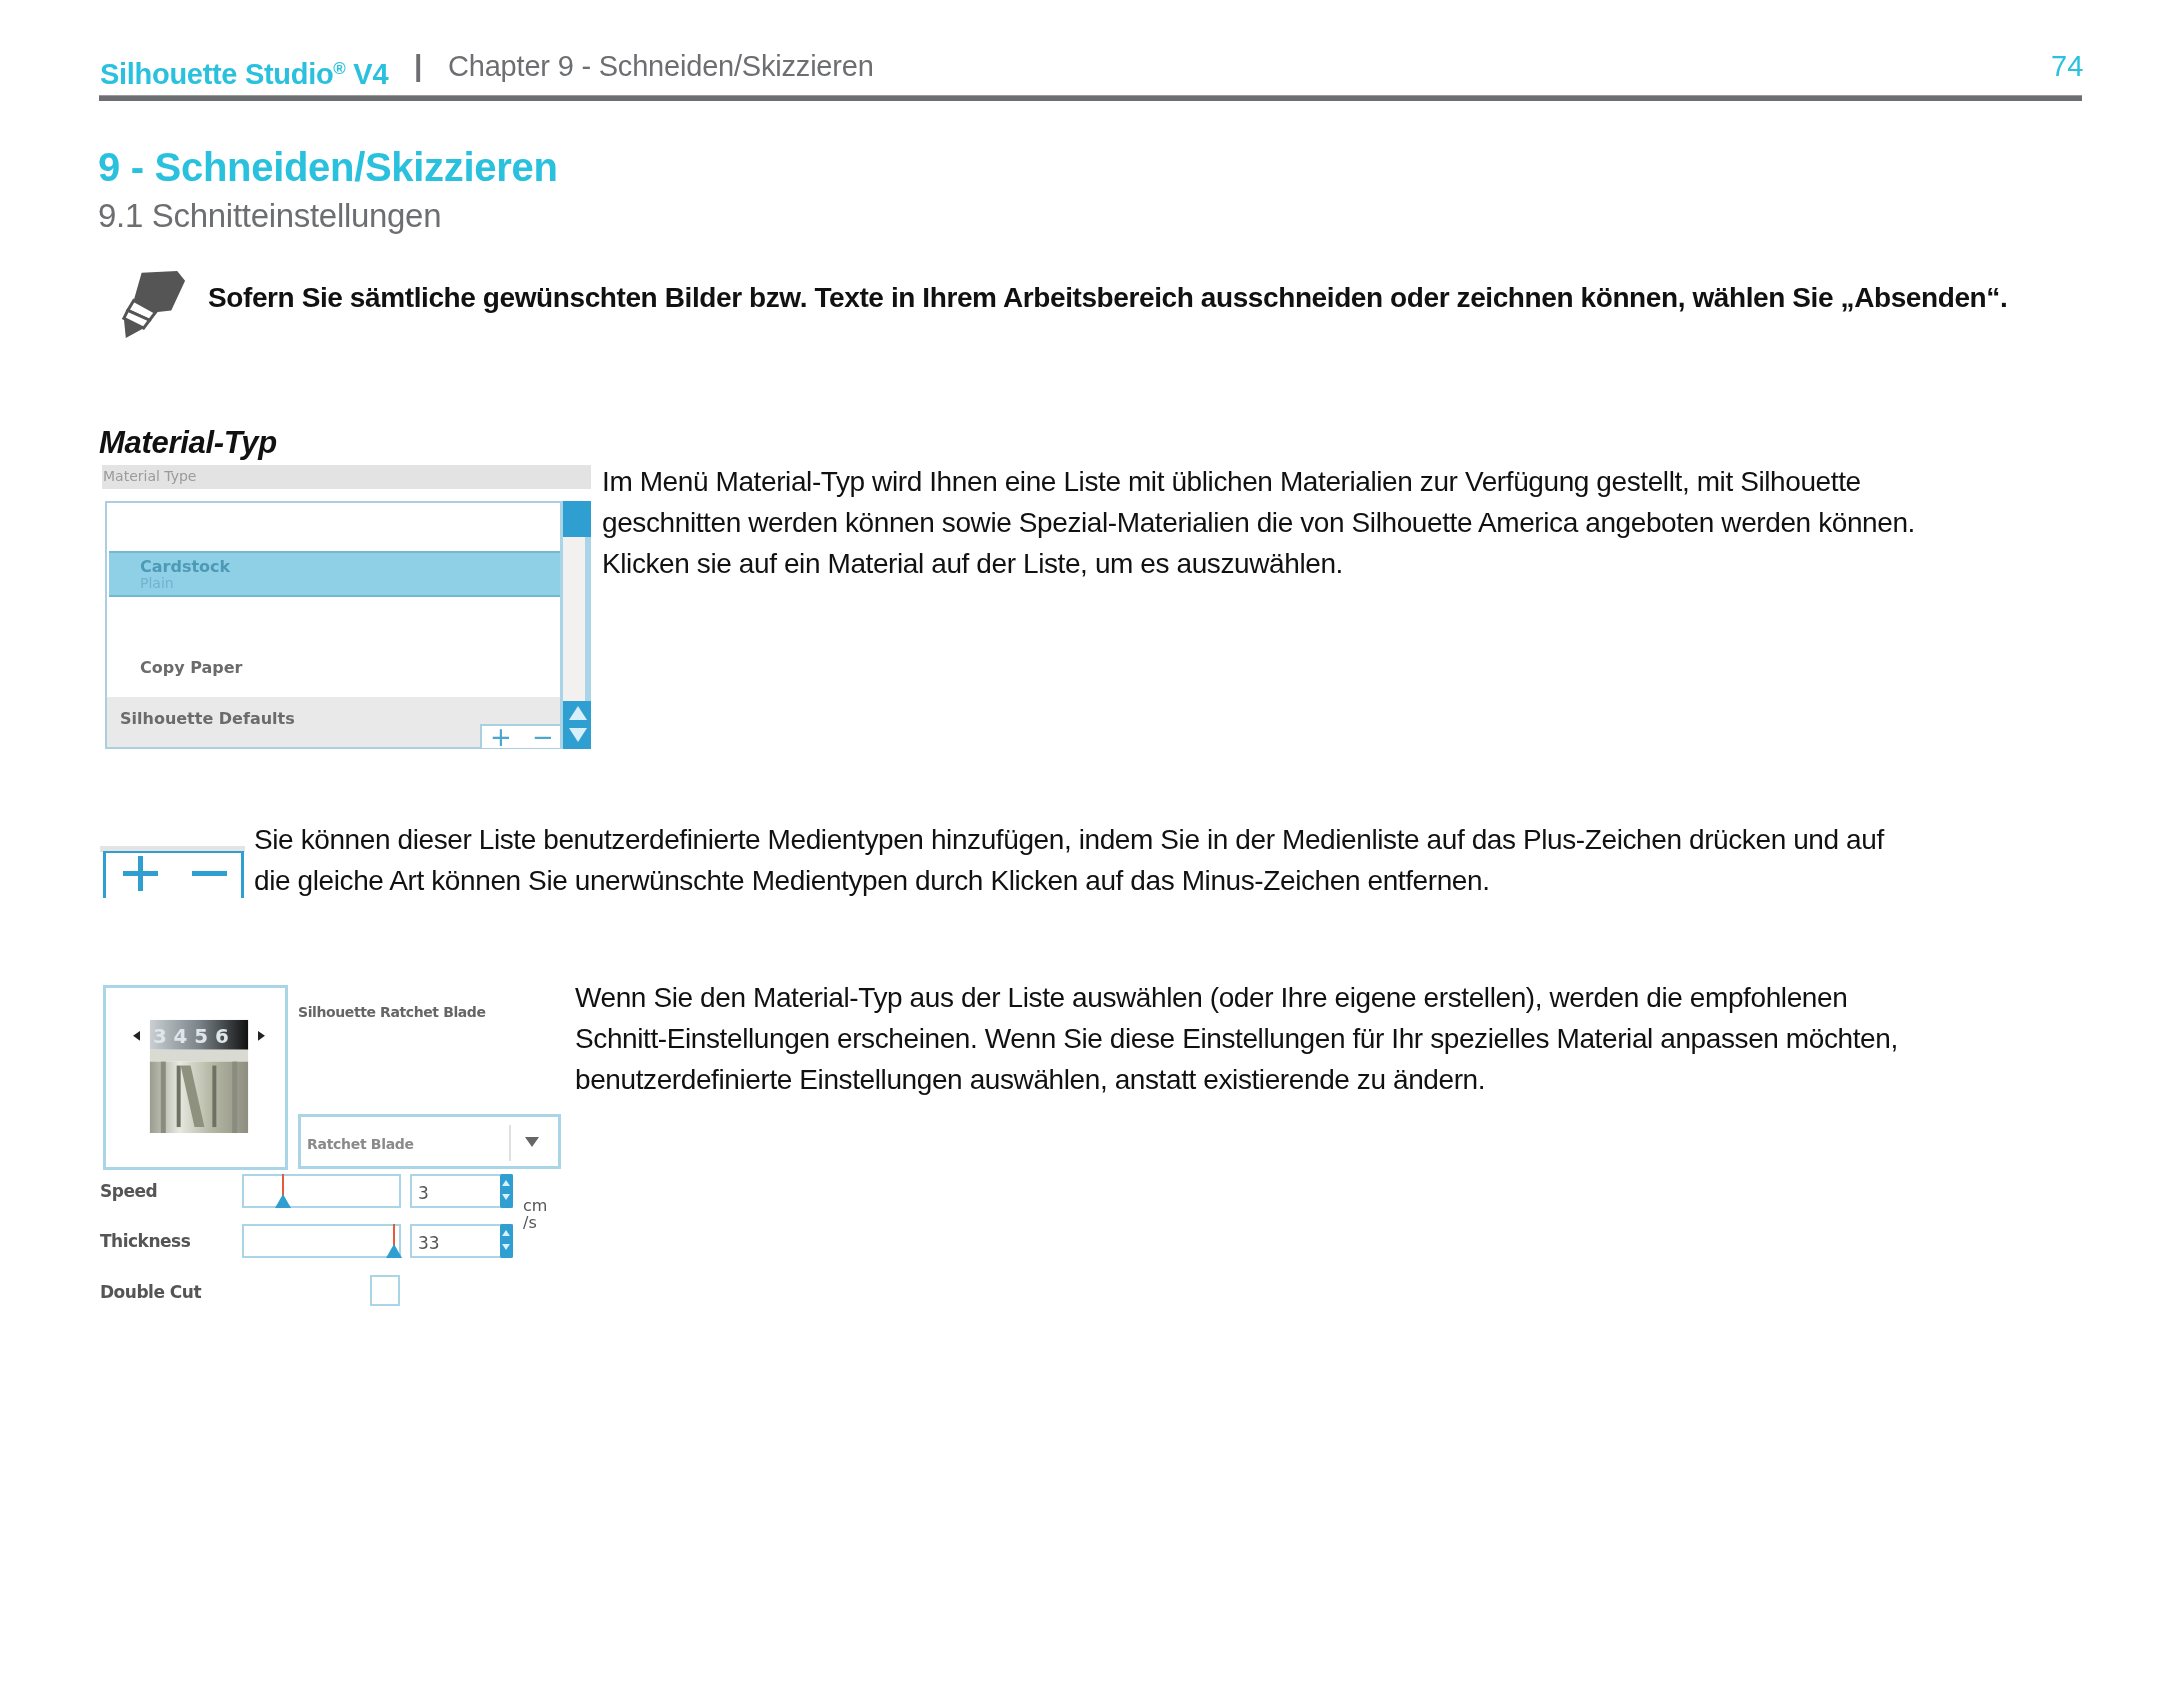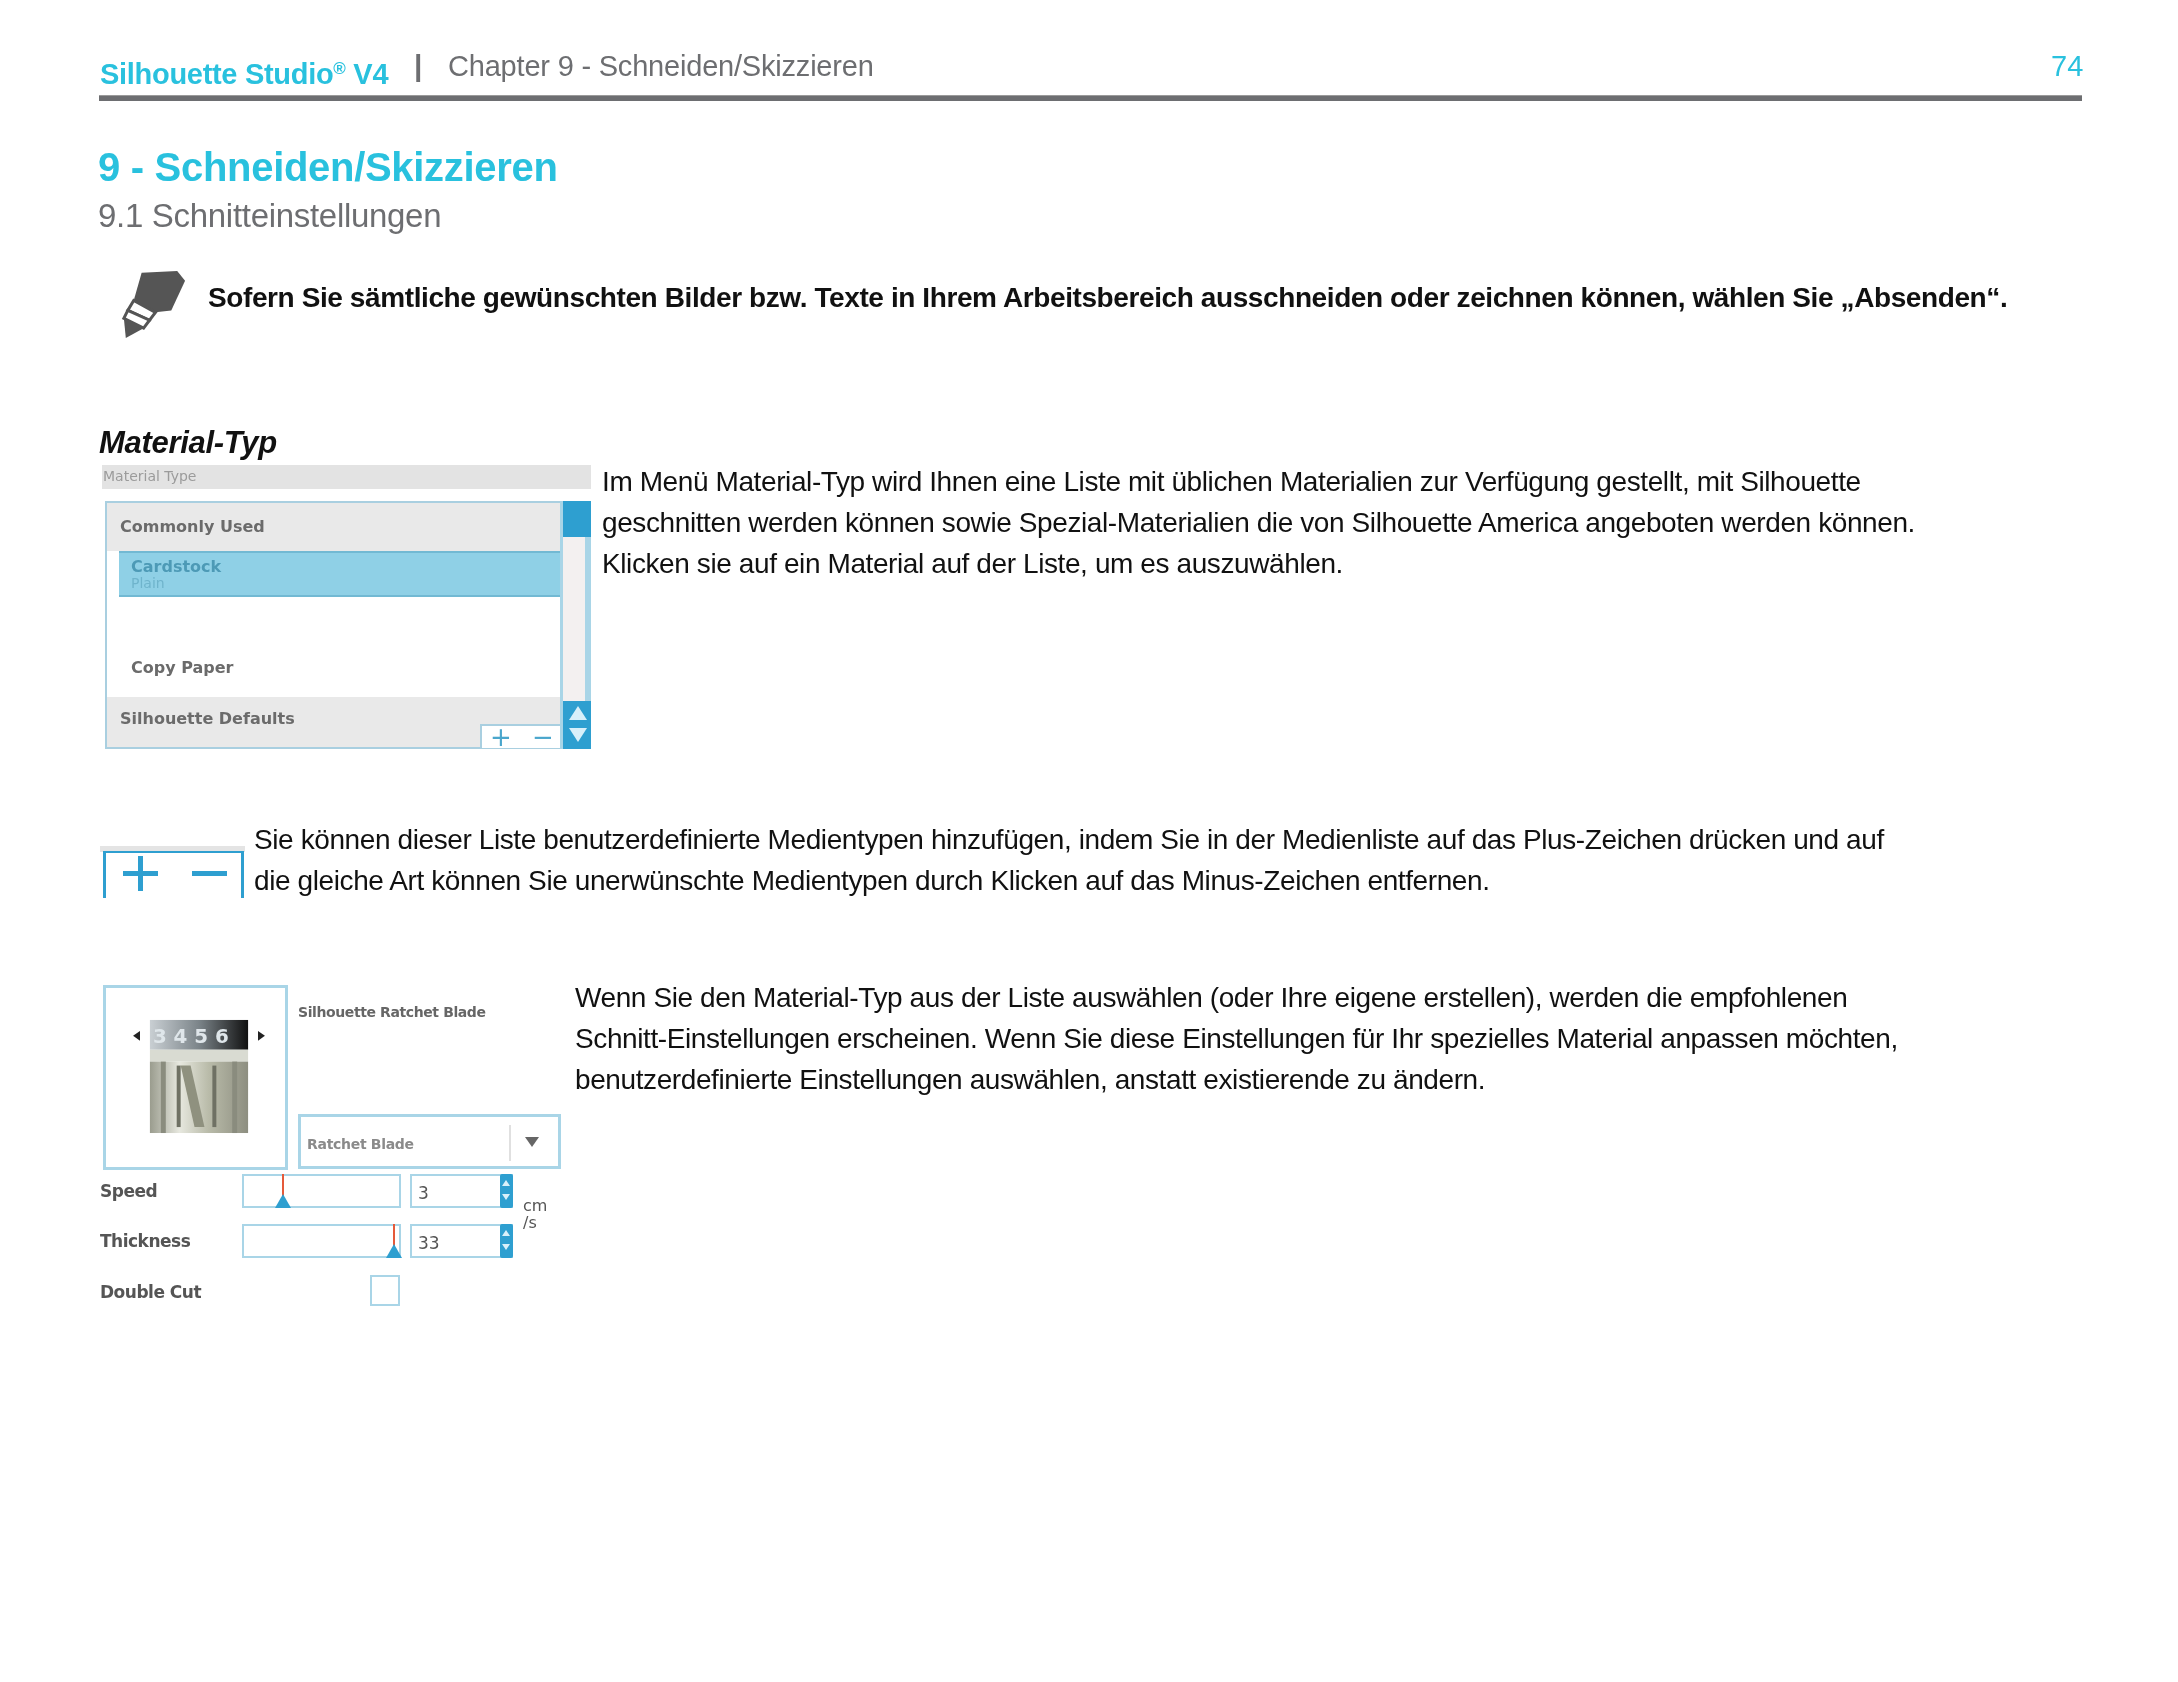--- a/index.html
+++ b/index.html
@@ -32,21 +32,21 @@
   .para div { white-space: nowrap; }
   .para-1 { left: 602px; top: 461px; }
   .para-2 { left: 254px; top: 819px; }
   .para-3 { left: 575px; top: 977px; }
 
   
   .mt-panel { left: 102px; top: 465px; width: 489px; height: 283px; }
   .mt-head { position: absolute; left: 0; top: 0; width: 489px; height: 24px; background: #e3e3e3; font-size: 14px; color: #9b9b9b; padding: 3px 0 0 1px; font-family: "DejaVu Sans", sans-serif; }
   .mt-list { position: absolute; left: 3px; top: 36px; width: 458px; height: 248px; border: 2px solid #a9cfe0; background: #fff; overflow: hidden; }
   .mt-group { position: absolute; left: 0; width: 100%; background: #e9e9e9; color: #6b6b6b; font-weight: bold; font-size: 16px; padding-left: 13px; font-family: "DejaVu Sans", sans-serif; }
-  .mt-item { position: absolute; left: 12px; width: 100%; padding-left: 12px; font-family: "DejaVu Sans", sans-serif; }
+  .mt-item { position: absolute; left: 2px; width: 100%; padding-left: 31px; font-family: "DejaVu Sans", sans-serif; }
   .mt-item .t1 { font-size: 16px; font-weight: bold; color: #6b6b6b; display: block; line-height: 17px; }
   .mt-item .t2 { font-size: 14px; color: #9a9a9a; display: block; line-height: 16px; }
   .mt-item.sel { background: #8fd0e6; border-top: 2px solid #72b9d3; border-bottom: 2px solid #72b9d3; }
   .mt-item.sel .t1 { color: #4d9ab6; }
   .mt-item.sel .t2 { color: #6fb4cc; }
   .mt-scroll { position: absolute; left: 458px; top: 36px; width: 31px; height: 248px; background: #a9d5e7; }
   .mt-scroll .thumb-top { position: absolute; left: 3px; top: 0; width: 28px; height: 36px; background: #2e9fd0; }
   .mt-scroll .track { position: absolute; left: 3px; top: 36px; width: 22px; height: 164px; background: #f3f0f0; }
   .mt-scroll .arrows { position: absolute; left: 3px; top: 200px; width: 28px; height: 48px; background: #2e9fd0; }
   .mt-scroll .arrows .up { position: absolute; left: 6px; top: 5px; width: 0; height: 0; border-left: 9px solid transparent; border-right: 9px solid transparent; border-bottom: 14px solid #d8f0fa; }
@@ -103,21 +103,20 @@
   <polygon points="16,50 38,60 32,68 12,58" fill="#fff" stroke="#555" stroke-width="3"></polygon>
   <polygon points="12,58 32,68 14,78" fill="#555"></polygon>
 </svg>
 <div class="abs note-text">Sofern Sie sämtliche gewünschten Bilder bzw. Texte in Ihrem Arbeitsbereich ausschneiden oder zeichnen können, wählen Sie „Absenden“.</div>
 
 <div class="abs sub-heading">Material-Typ</div>
 
 <div class="abs mt-panel">
   <div class="mt-head">Material Type</div>
   <div class="mt-list">
-    <div class="mt-group" style="top:0;height:48px;line-height:48px;">Commonly Used</div>
     <div class="mt-item sel" style="top:48px;height:46px;padding-top:5px;">
       <span class="t1">Cardstock</span>
       <span class="t2">Plain</span>
     </div>
     <div class="mt-item" style="top:143px;height:51px;padding-top:13px;">
       <span class="t1">Copy Paper</span>
     </div>
     <div class="mt-group" style="top:194px;height:53px;line-height:44px;">Silhouette Defaults</div>
   </div>
   <div class="mt-pm">

